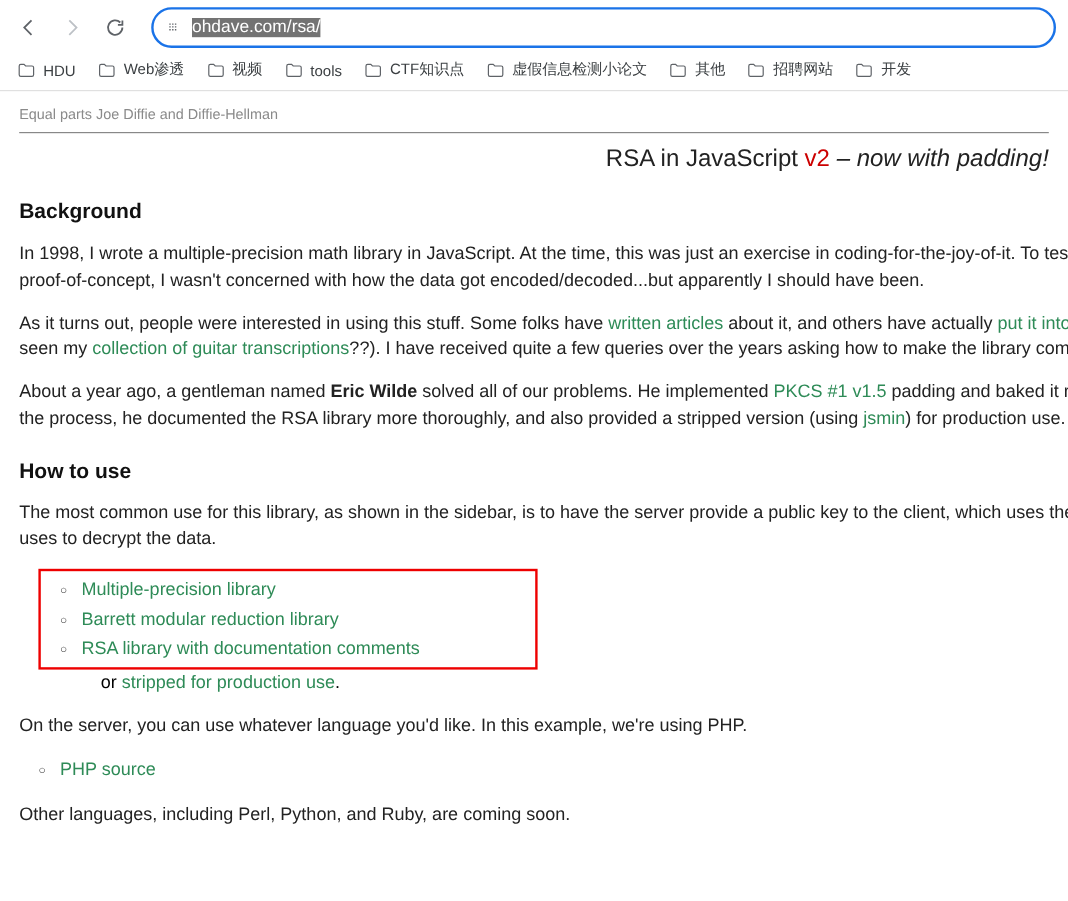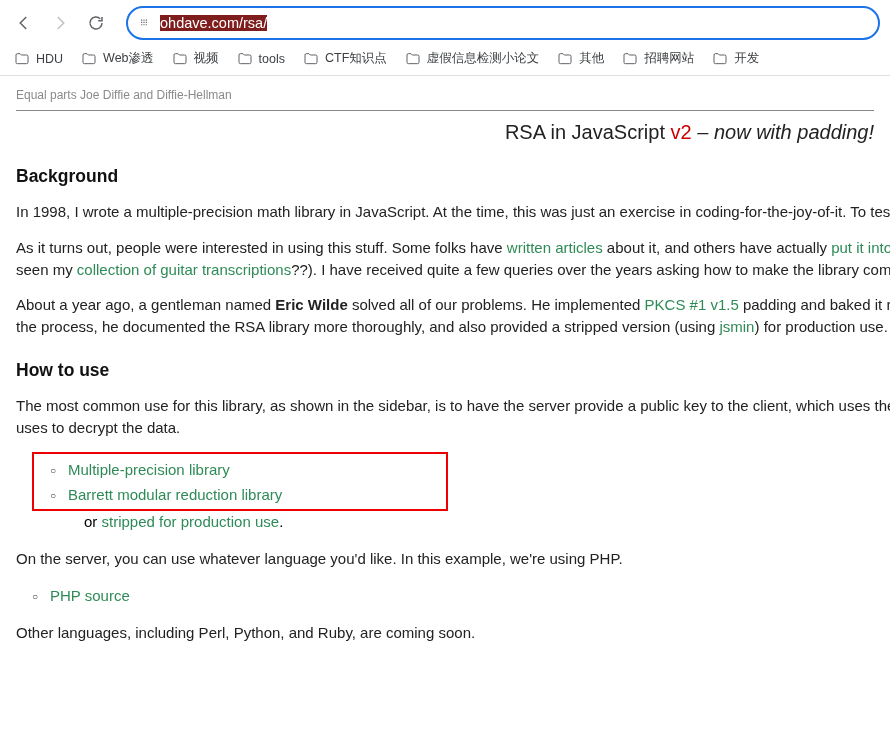--- a/index.html
+++ b/index.html
@@ -7,21 +7,21 @@
 
 
 .chrome-bar { display:flex; align-items:center; padding:6px 10px 4px; gap:8px; }
 .nav-btn { width:28px; height:28px; display:flex; align-items:center; justify-content:center; color:#5f6368; border-radius:50%; cursor:pointer; }
 .nav-btn.disabled { color:#bdc1c6; }
 .nav-btn svg { width:18px; height:18px; stroke:currentColor; stroke-width:2; fill:none; }
 .omnibox { flex:1; display:flex; align-items:center; height:34px; border:2px solid #1a73e8; border-radius:18px; padding:0 10px 0 8px; gap:8px; margin-left:8px; }
 .omnibox-icon { width:16px; height:16px; display:flex; align-items:center; justify-content:center; }
 .omnibox-icon svg { width:14px; height:14px; fill:#5f6368; }
 .url-text { color:#000; font-size:14.5px; }
-.url-sel { background:#7f1d1d; color:#fff; }
+.url-sel { background:#737373; color:#fff; }
 
 .bookmarks { display:flex; align-items:center; gap:18px; padding:6px 12px 8px 14px; border-bottom:1px solid #e0e0e0; }
 .bm { display:flex; align-items:center; gap:6px; font-size:12.5px; color:#3c4043; cursor:pointer; }
 .bm svg { width:16px; height:16px; fill:none; stroke:#5f6368; stroke-width:1.5; }
 
 
 .page { padding:8px 16px 0 16px; }
 .site-header { display:flex; align-items:baseline; gap:18px; padding:4px 0 8px; border-bottom:1px solid #888; margin-bottom:10px; }
 .site-title { font-family:"Segoe UI",Arial,sans-serif; font-size:42px; font-weight:400; color:#222; letter-spacing:-1px; }
 .tagline { font-size:12px; color:#8a8a8a; }
@@ -134,37 +134,39 @@
     <span class="tagline">Equal parts Joe Diffie and Diffie-Hellman</span>
   </div>
 
   <h1 class="pg-title">
     <span>RSA in JavaScript </span><span class="v2">v2</span><span class="sub"><span> – </span><span>now with padding!</span></span>
   </h1>
 
   <h3 class="sec">Background</h3>
 
   <p><span>In 1998, I wrote a multiple-precision math library in JavaScript. At the time, this was just an exercise in coding-for-the-joy-of-it. To test th</span></p>
+  <p style="margin-top:-14px;"><span>proof-of-concept, I wasn't concerned with how the data got encoded/decoded...but apparently I should have been.</span></p>
 
   <p><span>As it turns out, people were interested in using this stuff. Some folks have </span><a class="lk">written articles</a><span> about it, and others have actually </span><a class="lk">put it into p</a></p>
   <p style="margin-top:-14px;"><span>seen my </span><a class="lk">collection of guitar transcriptions</a><span>??). I have received quite a few queries over the years asking how to make the library compat</span></p>
 
   <p><span>About a year ago, a gentleman named </span><b>Eric Wilde</b><span> solved all of our problems. He implemented </span><a class="lk">PKCS #1 v1.5</a><span> padding and baked it right i</span></p>
   <p style="margin-top:-14px;"><span>the process, he documented the RSA library more thoroughly, and also provided a stripped version (using </span><a class="lk">jsmin</a><span>) for production use.</span></p>
 
   <h3 class="sec">How to use</h3>
 
   <p><span>The most common use for this library, as shown in the sidebar, is to have the server provide a public key to the client, which uses the Ja</span></p>
   <p style="margin-top:-14px;"><span>uses to decrypt the data.</span></p>
 
 
   <div class="red-box">
     <ul>
       <li><a class="lk">Multiple-precision library</a></li>
       <li><a class="lk">Barrett modular reduction library</a></li>
+      <li><a class="lk">RSA library with documentation comments</a></li>
     </ul>
   </div>
   <div class="after-box"><span>or </span><a class="lk">stripped for production use</a><span>.</span></div>
 
   <p style="margin-top:14px;">On the server, you can use whatever language you'd like. In this example, we're using PHP.</p>
 
   <div class="list-pad">
     <ul>
       <li><a class="lk">PHP source</a></li>
     </ul>

